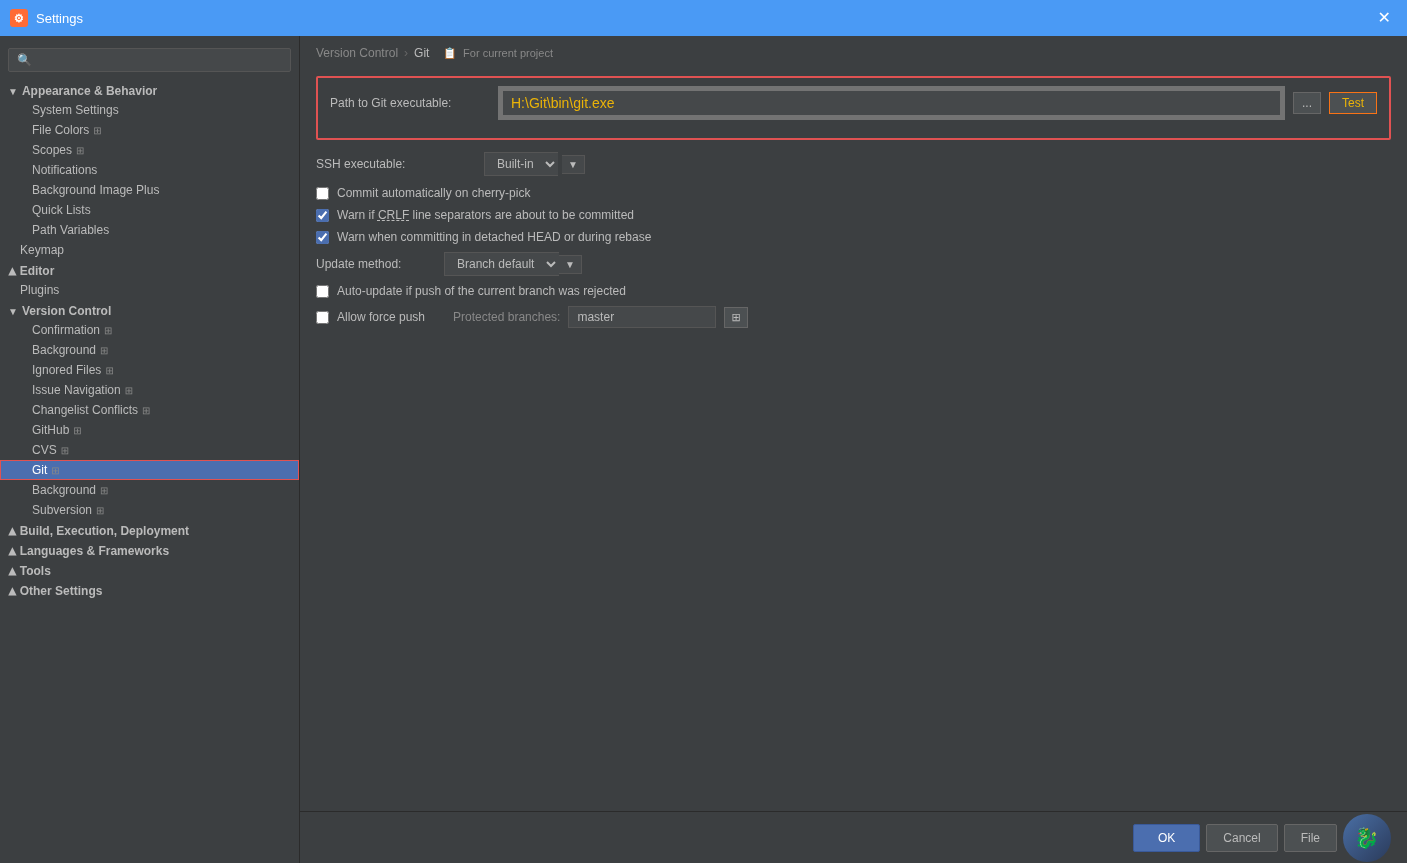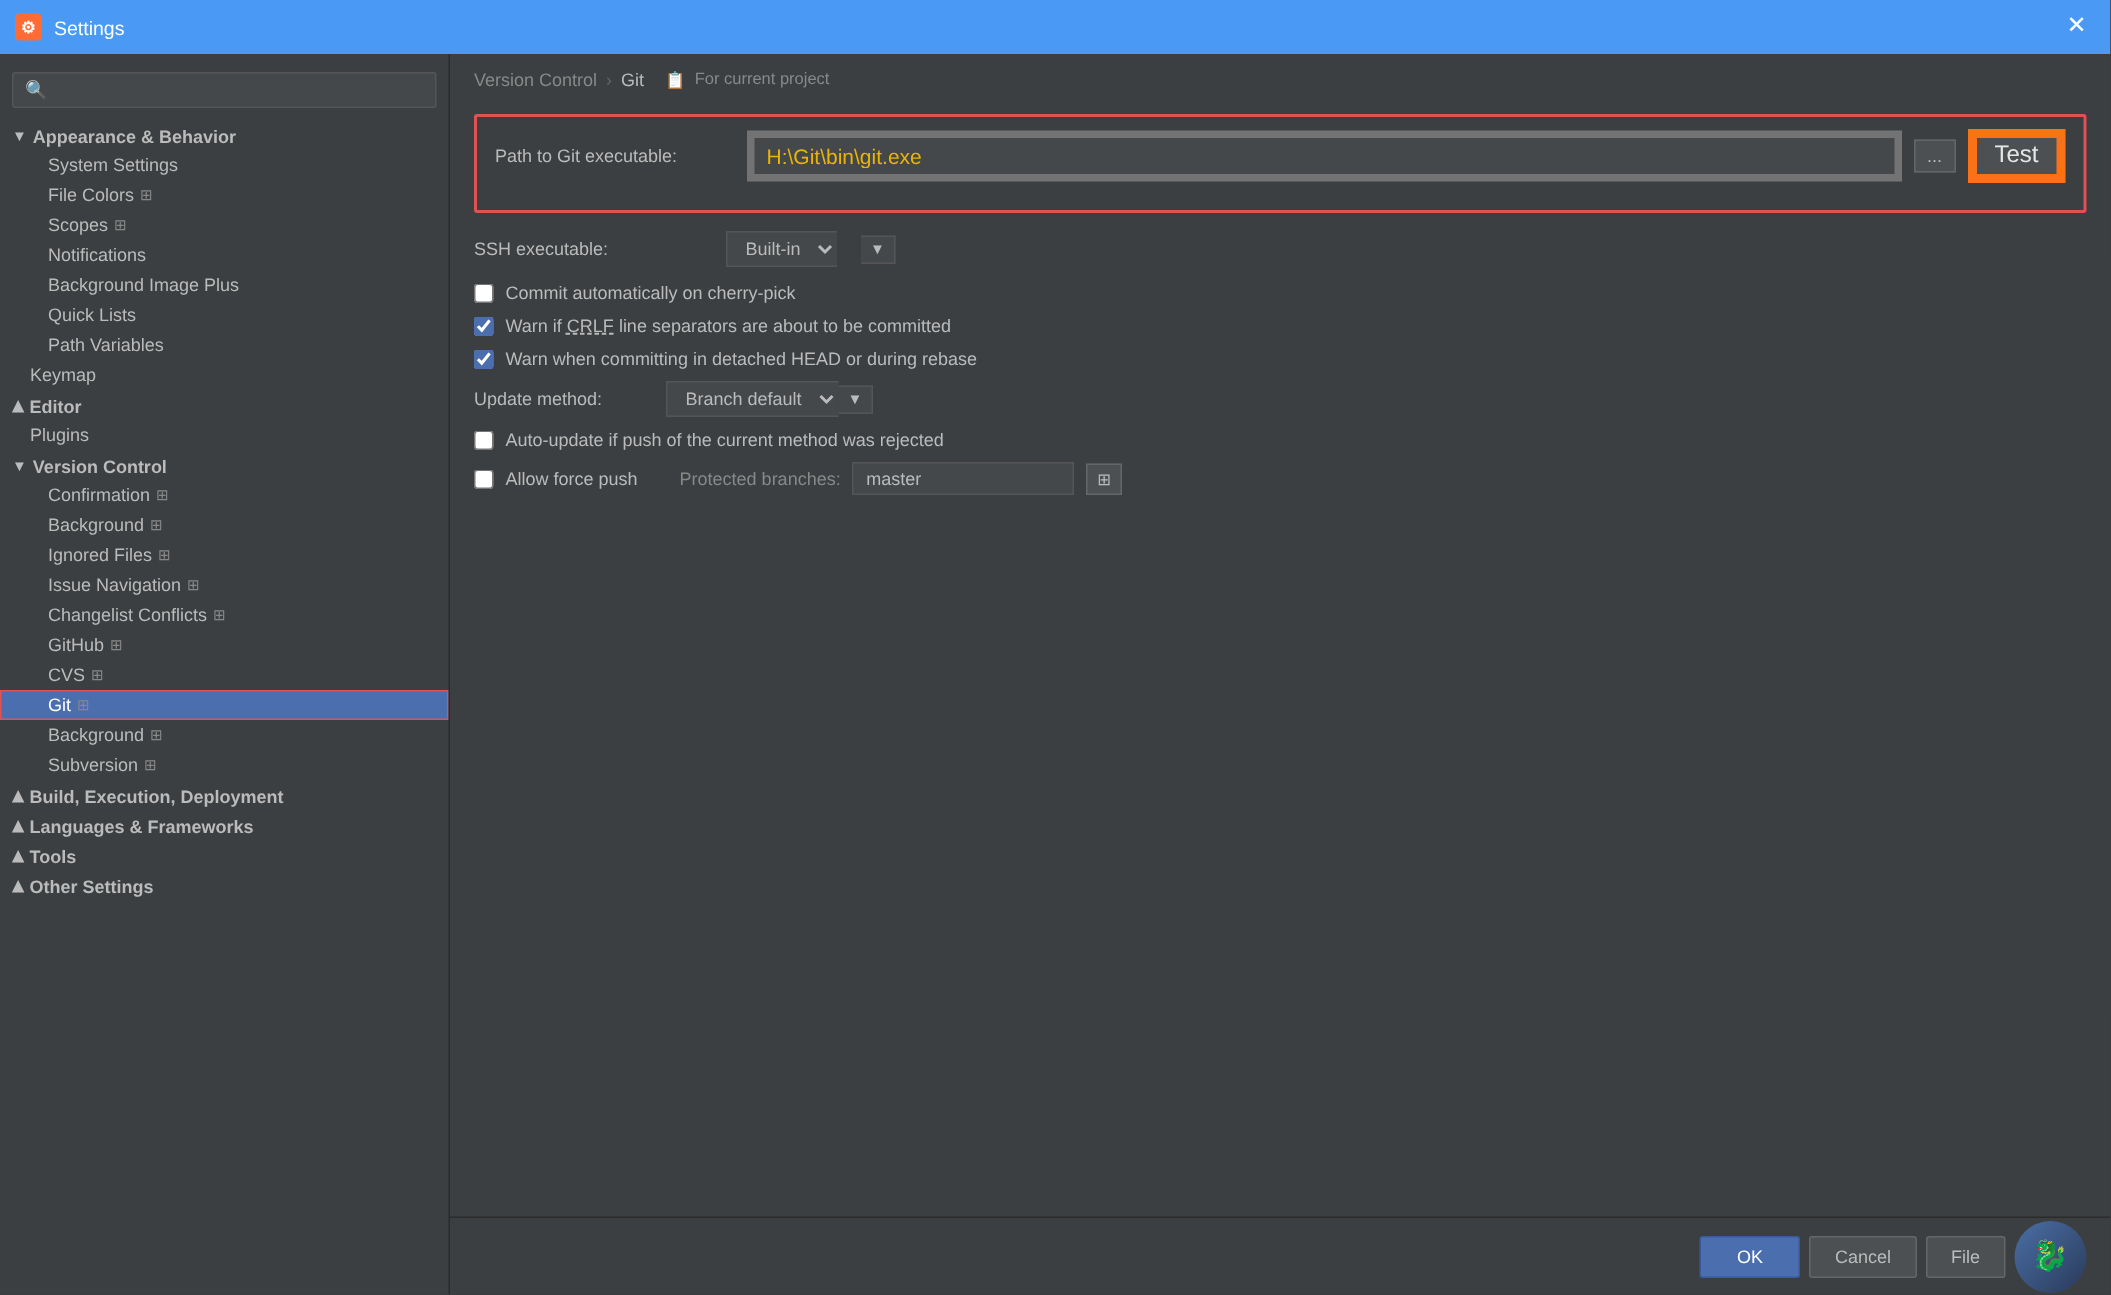--- a/index.html
+++ b/index.html
@@ -214,31 +214,31 @@
       border: 1px solid #666;
       color: #bbbbbb;
       padding: 3px 8px;
       cursor: pointer;
       font-size: 12px;
       min-width: 28px;
     }
 
     .btn-test {
       background: #4c5052;
-      border: 6px solid #f97316;
-      color: #e5e5e5;
+      border: 1px solid #f97316;
+      color: #eab308;
       padding: 3px 12px;
       cursor: pointer;
-      font-size: 16px;
+      font-size: 12px;
     }
 
     .ssh-select-wrap {
       display: flex;
       align-items: center;
-      gap: 16px;
+      gap: 4px;
     }
 
     .ssh-select {
       background: #45484a;
       border: 1px solid #555;
       border-right: none;
       color: #bbbbbb;
       padding: 3px 8px;
       font-size: 12px;
       outline: none;
@@ -578,21 +578,21 @@
               <option>Branch default</option>
               <option>Merge</option>
               <option>Rebase</option>
             </select>
             <button class="update-dropdown-btn">▼</button>
           </div>
         </div>
 
         <div class="checkbox-row">
           <input type="checkbox" id="cb4" style="">
-          <label for="cb4" class="checkbox-label">Auto-update if push of the current method was rejected</label>
+          <label for="cb4" class="checkbox-label">Auto-update if push of the current branch was rejected</label>
         </div>
 
         <div class="force-push-row">
           <input type="checkbox" id="cb5" style="">
           <label for="cb5" class="checkbox-label">Allow force push</label>
           <span class="protected-branches-label">Protected branches:</span>
           <input type="text" class="protected-input" value="master" style="">
           <button class="protected-btn">⊞</button>
         </div>
       </div>

